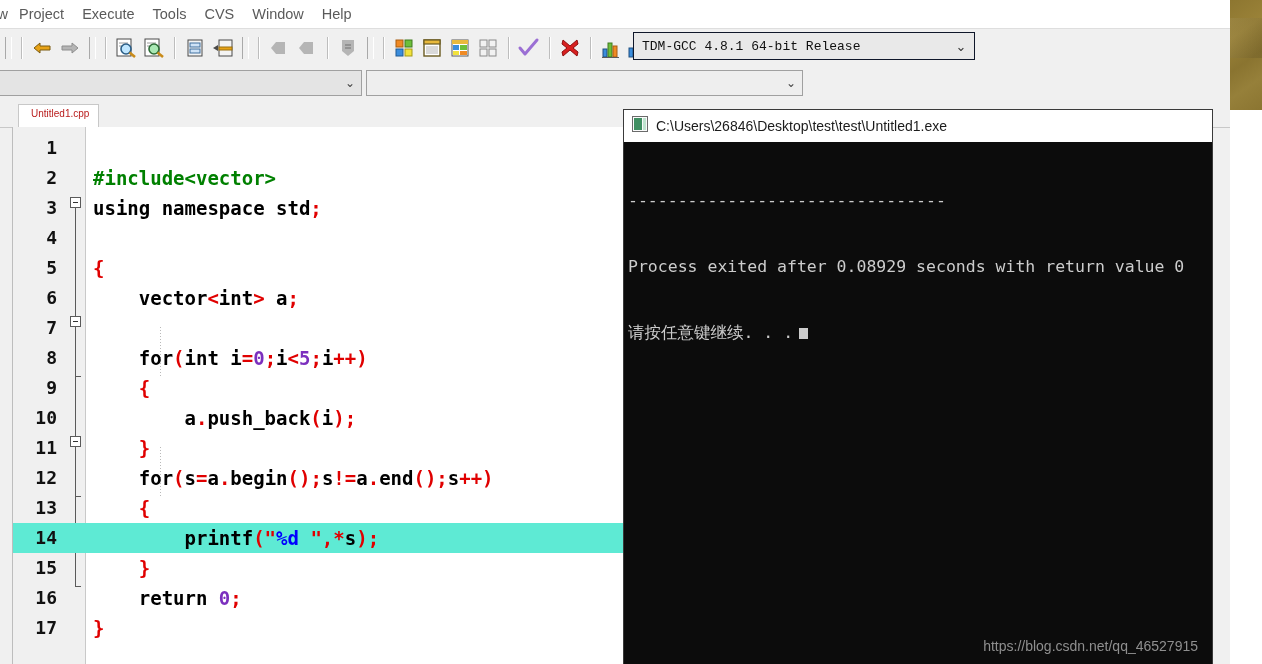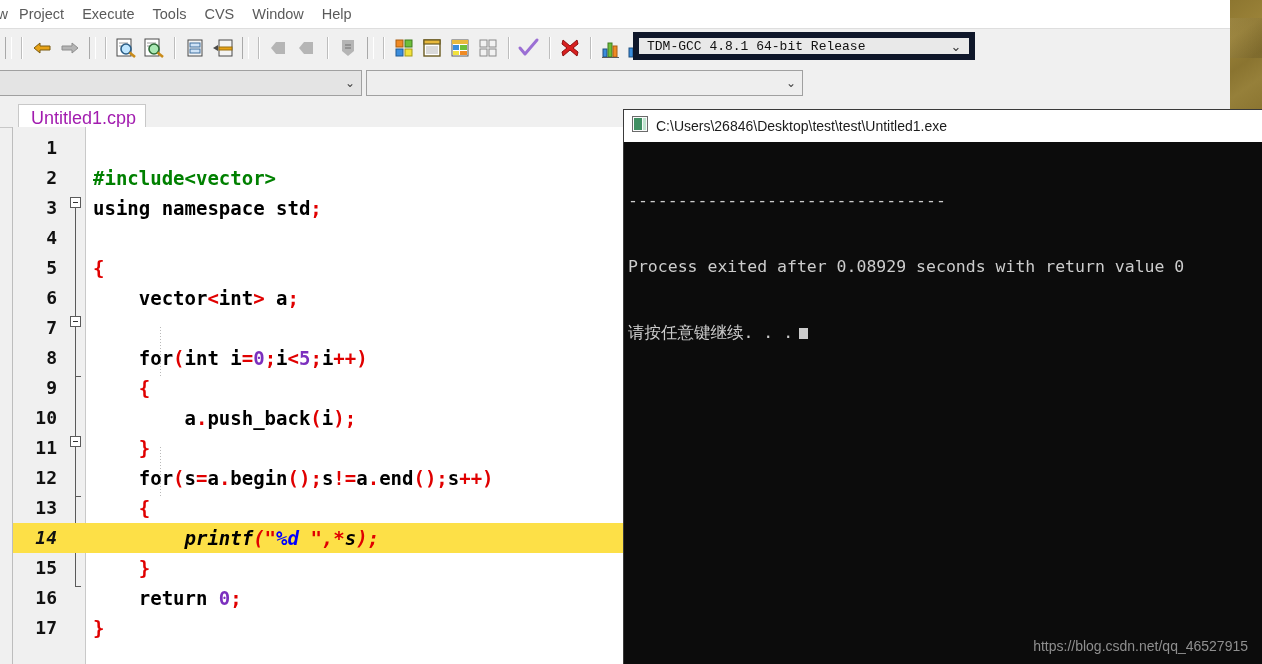--- a/index.html
+++ b/index.html
@@ -132,21 +132,21 @@
   }
   #combo-scope  { left: -18px; width: 380px; }
   #combo-member { left: 366px; width: 437px; background:#eeeeee; }
 
   
   #combo-compiler {
     position: absolute;
     left: 633px; top: 32px;
     width: 342px; height: 28px;
     background: #e9e9e9;
-    border: 6px solid #0f172a;
+    border: 1px solid #0f172a;
     box-sizing: border-box;
     display: flex; align-items: center;
     font-family: "Liberation Mono", monospace;
     font-size: 13px;
     color: #101010;
   }
   #combo-compiler .ctext { flex:1; padding-left: 8px; white-space: nowrap; }
   #combo-compiler .carrow { width: 26px; text-align:center; font-size: 13px; color:#333;
                             font-family: "Liberation Sans", sans-serif;}
 
@@ -165,22 +165,22 @@
     border-bottom: 1px solid #c8c8c8;
   }
   #tab-file {
     position: absolute;
     left: 18px; top: 2px;
     height: 23px;
     padding: 3px 9px 0 12px;
     background: #ffffff;
     border: 1px solid #c8c8c8;
     border-bottom: none;
-    font-size: 18px;
-    color: #a21caf;
+    font-size: 10px;
+    color: #b91c1c;
     box-sizing: border-box;
     white-space: nowrap;
   }
 
   #code-area {
     position: absolute;
     left: 12px; top: 25px;
     width: 613px; height: 537px;
     background: #ffffff;
     border-left: 1px solid #bdbdbd;
@@ -204,21 +204,21 @@
   .line {
     position: relative;
     height: 30px;
     line-height: 30px;
     white-space: pre;
     font-family: "DejaVu Sans Mono", monospace;
     font-size: 19px;
     font-weight: bold;
     color: #000000;
   }
-  .line.hl { background: #fde047; font-style: italic; }
+  .line.hl { background: #5eead4; }
   .line .lnum {
     position: absolute;
     left: 0; top: 0;
     width: 44px;
     text-align: right;
     font-family: "DejaVu Sans Mono", monospace;
     font-size: 18px;
     font-weight: bold;
     color: #111111;
     background: transparent;
@@ -264,21 +264,21 @@
   .indentguide {
     position: absolute;
     width: 1px;
     background: repeating-linear-gradient(to bottom, #b9b9b9 0 1px, transparent 1px 3px);
   }
 
   
   #console {
     position: absolute;
     left: 624px; top: 110px;
-    width: 638px; height: 554px;
+    width: 588px; height: 554px;
     background: #0c0c0c;
     box-shadow: 0 0 0 1px #3a3a3a;
   }
   #console-title {
     height: 32px;
     background: #ffffff;
     display: flex;
     align-items: center;
     padding-left: 8px;
     box-sizing: border-box;

